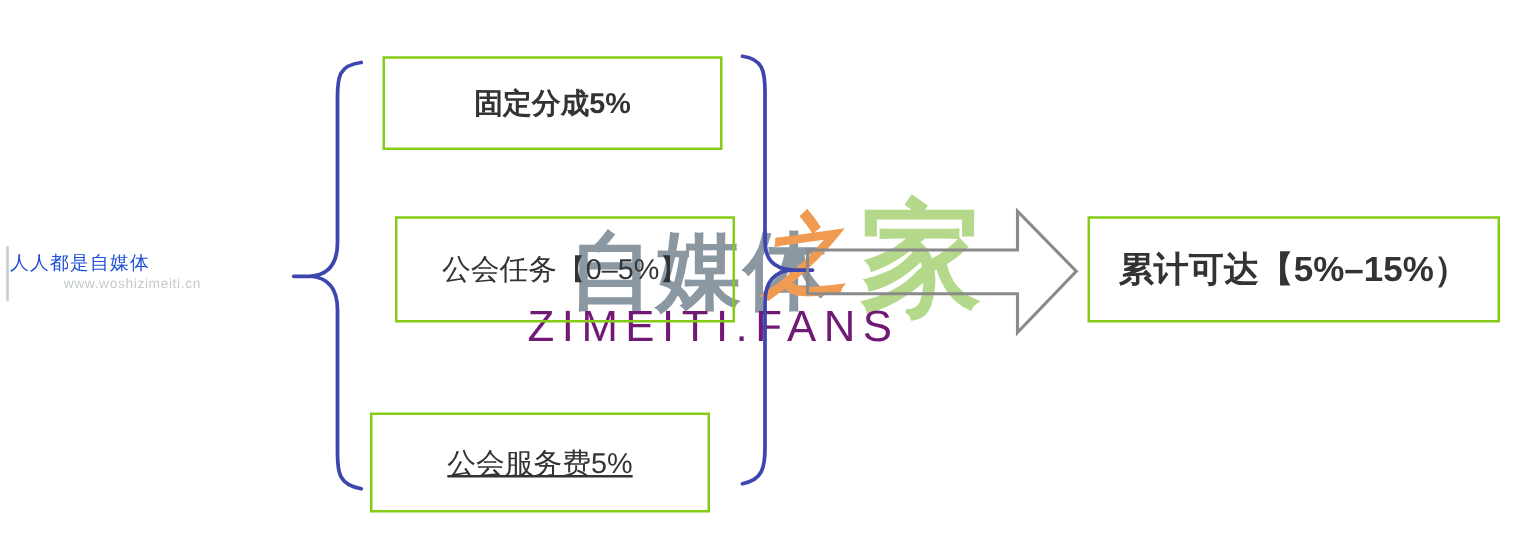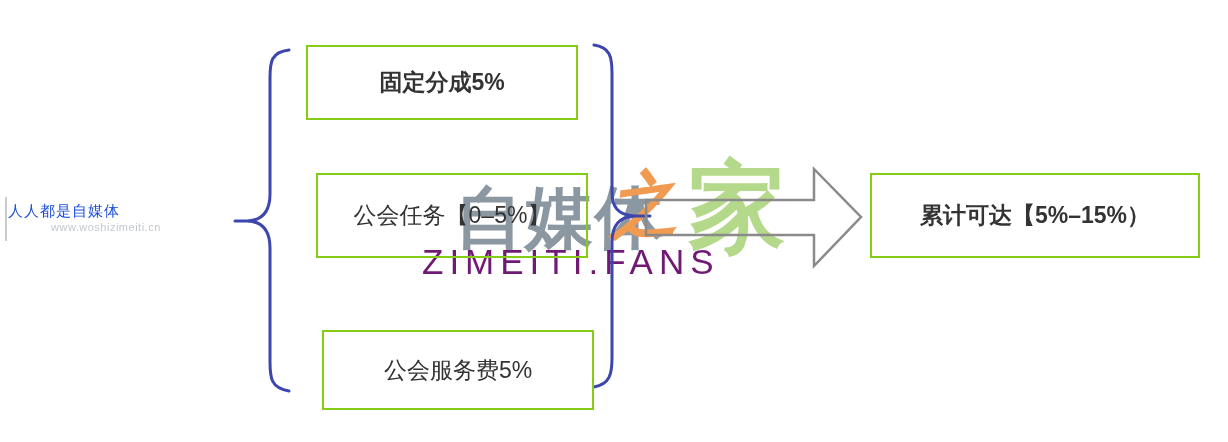--- a/index.html
+++ b/index.html
@@ -24,22 +24,22 @@
     position:absolute;z-index:2;
     border:2px solid #84cc16;
     background:transparent;
     display:flex;align-items:center;justify-content:center;
     color:#333333;font-size:23px;text-align:center;
   }
   .box.bold{font-weight:bold;}
   #box-source{left:16px;top:172px;width:198px;height:84px;font-size:24px;}
   #box-item-0{left:306px;top:45px;width:268px;height:71px;}
   #box-item-1{left:316px;top:173px;width:268px;height:81px;}
-  #box-item-2{left:322px;top:330px;width:268px;height:76px;}
-  #box-result{left:870px;top:173px;width:326px;height:81px;font-size:23px;}
+  #box-item-2{left:296px;top:330px;width:268px;height:76px;text-decoration:underline;}
+  #box-result{left:870px;top:173px;width:326px;height:81px;font-size:28px;}
   svg.overlay{position:absolute;left:0;top:0;z-index:2;pointer-events:none;}
 </style>
 </head>
 <body>
 
 <div class="canvas">
 
   <div class="wm-corner-bar"></div>
   <div class="wm wm-corner-l1">人人都是自媒体</div>
   <div class="wm wm-corner-l2">www.woshizimeiti.cn</div>

